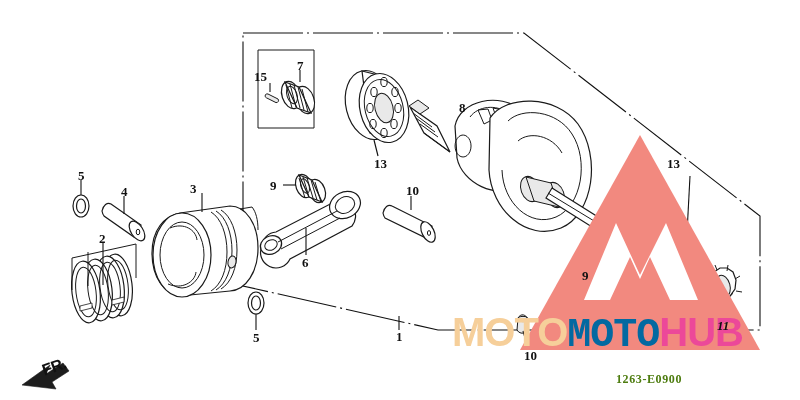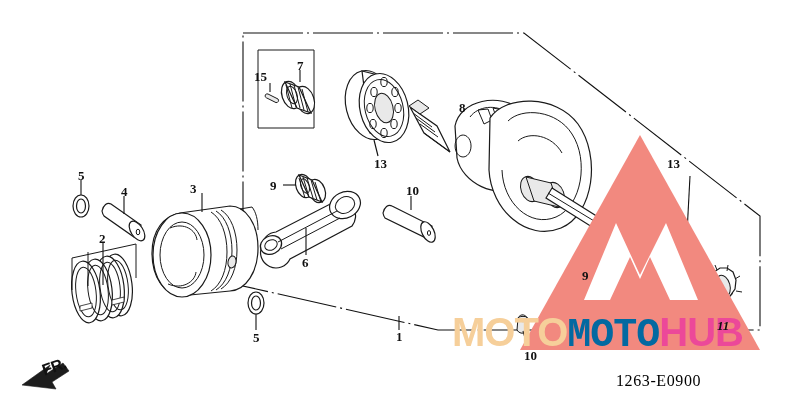--- a/index.html
+++ b/index.html
@@ -16,21 +16,21 @@
   .fillblack{fill:#1d1d1d;stroke:#1d1d1d;stroke-width:.6;}
   .leader{fill:none;stroke:#111;stroke-width:1.1;}
   .dashdot{fill:none;stroke:#111;stroke-width:1.1;stroke-dasharray:60 4 2 4;}
   .callout{
     position:absolute;font-family:"Liberation Serif", serif;
     font-size:13px;font-weight:700;color:#111;line-height:1;
     white-space:nowrap;
   }
   .partno{
     position:absolute;font-family:"Liberation Serif", serif;
-    font-weight:400;font-size:16px;letter-spacing:.6px;color:#000000;
+    font-weight:700;font-size:12px;letter-spacing:.6px;color:#4d7c0f;
   }
   .frlabel{
     position:absolute;font-family:"Liberation Sans", sans-serif;
     font-weight:900;font-size:16px;color:#111;
     transform:rotate(-20deg);letter-spacing:-.5px;
   }
   
   #wm-tri{position:absolute;left:520px;top:135px;width:240px;height:215px;}
   #wm-text{
     position:absolute;left:452px;top:312px;

